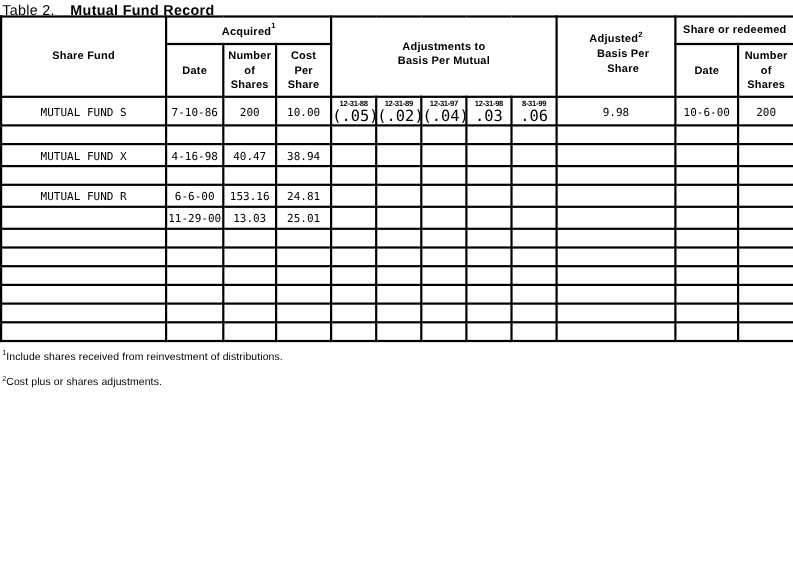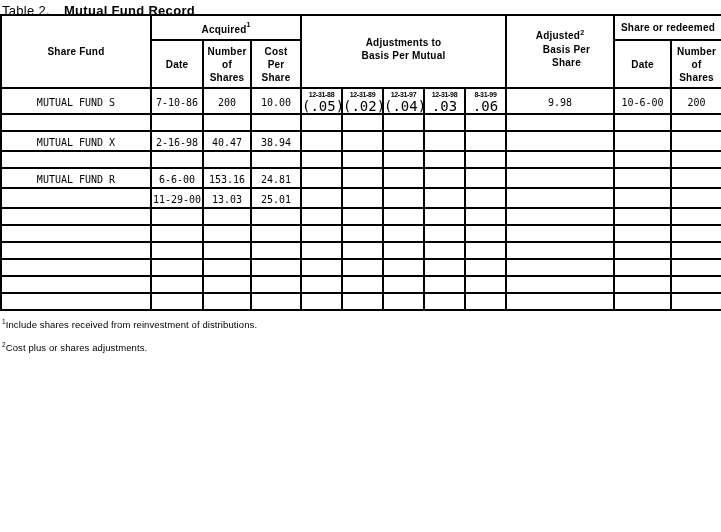--- a/index.html
+++ b/index.html
@@ -175,21 +175,21 @@
           <td></td>
           <td></td>
           <td></td>
       <td></td>
           <td></td>
           <td></td>
     </tr>
 
     <tr class="drow">
       <td><span class="hand">MUTUAL FUND X</span></td>
-      <td><span class="hand">2-16-98</span></td>
+      <td><span class="hand">4-16-98</span></td>
       <td><span class="hand">40.47</span></td>
       <td><span class="hand">38.94</span></td>
       <td></td>
           <td></td>
           <td></td>
           <td></td>
           <td></td>
       <td></td>
           <td></td>
           <td></td>

